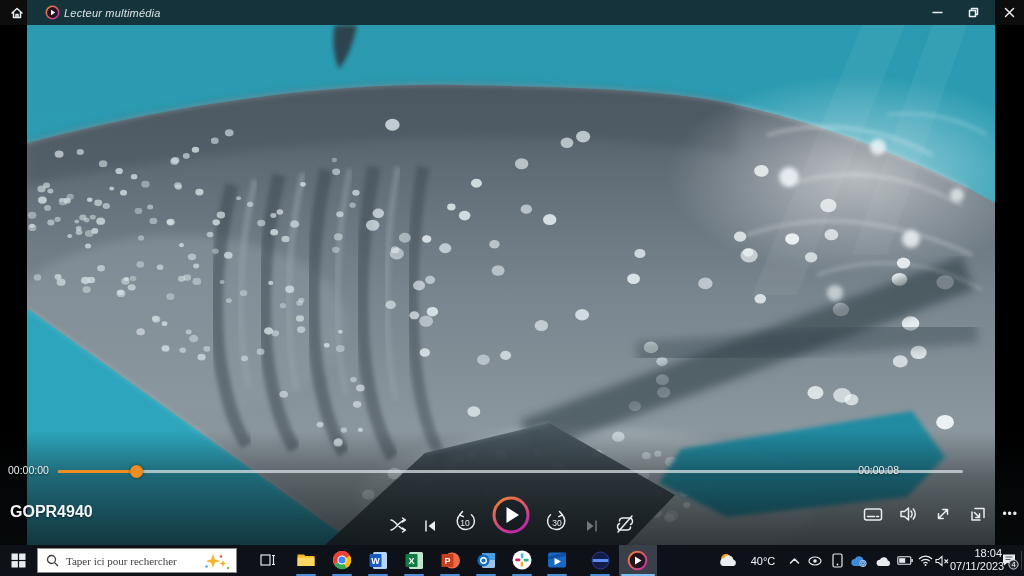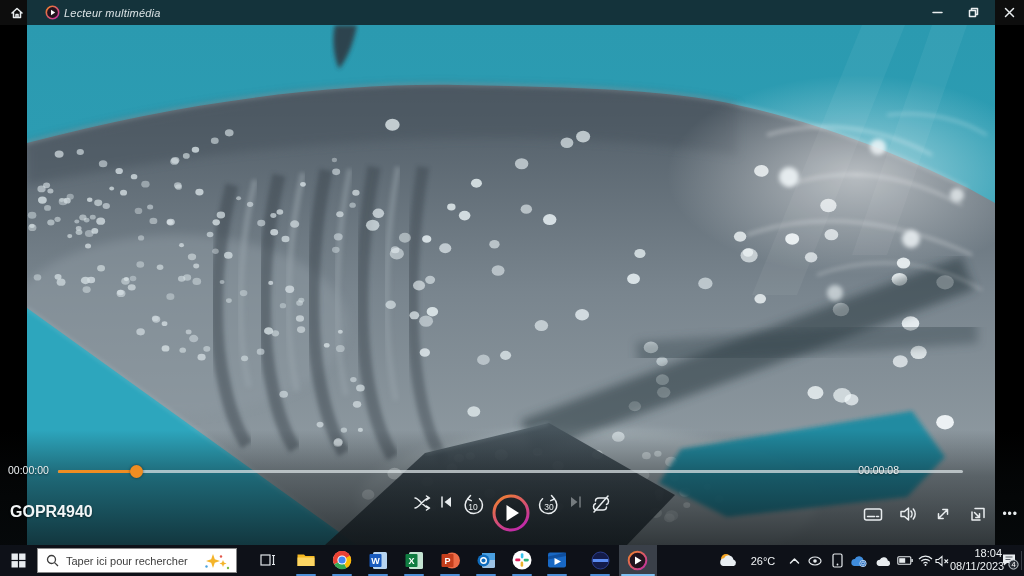--- a/index.html
+++ b/index.html
@@ -23,34 +23,34 @@
   
   #bottom-shade{position:absolute;left:0;top:430px;width:1024px;height:115px;pointer-events:none;
     background:linear-gradient(180deg,rgba(8,12,14,0) 0%,rgba(8,12,14,.40) 40%,rgba(8,12,14,.72) 100%);}
   #timeline-row{position:absolute;left:0;top:463px;width:908px;height:16px;}
   .time-label{position:absolute;top:1px;font-size:10.5px;color:#eef2f3;text-shadow:0 1px 2px rgba(0,0,0,.6);}
   #time-current{left:8px;} #time-total{right:9px;}
   #seek-track{position:absolute;left:58px;top:7px;width:905px;height:3px;background:rgba(215,223,226,.75);border-radius:2px;}
   #seek-fill{position:absolute;left:0;top:0;height:3px;background:#ef8d22;border-radius:2px;}
   #seek-handle{position:absolute;top:-5px;width:13px;height:13px;border-radius:50%;background:#ef8d22;box-shadow:0 0 3px rgba(0,0,0,.5);}
   #media-title{position:absolute;left:10px;top:503px;font-size:16px;font-weight:bold;color:#f3f6f7;text-shadow:0 1px 2px rgba(0,0,0,.55);}
-  #center-controls{position:absolute;left:512px;top:493px;transform:translateX(-50%);display:flex;align-items:flex-start;gap:5px;height:42px;}
+  #center-controls{position:absolute;left:512px;top:493px;transform:translateX(-50%);display:flex;align-items:flex-end;gap:13px;height:42px;}
   #right-controls{position:absolute;right:6px;top:498px;display:flex;align-items:center;gap:13px;height:32px;}
   .ctl{display:flex;align-items:center;justify-content:center;}
   .icon-stroke{stroke:#e9edef;fill:none;stroke-width:1.5;stroke-linecap:round;stroke-linejoin:round;}
   .dimmed{opacity:.42;}
 
   
   #taskbar{position:absolute;left:0;top:545px;width:1024px;height:31px;background:#0e1118;}
   .tb-abs{position:absolute;top:0;height:31px;display:flex;align-items:center;justify-content:center;}
   #start-btn{left:4px;width:28px;}
   #search-box{position:absolute;left:37px;top:3px;width:200px;height:25px;background:#fff;border:1px solid #8a8a8a;
     display:flex;align-items:center;box-sizing:border-box;}
   #search-box .mag{margin:0 7px 0 8px;}
-  #search-text{font-size:11px;color:#3d3d3d;white-space:nowrap;}
+  #search-text{font-size:11px;color:#3d3d3d;white-space:nowrap;font-family:Liberation Serif, serif;}
   #search-spark{position:absolute;right:6px;top:3px;}
   .app-ico{position:absolute;top:1px;width:28px;height:28px;display:flex;align-items:center;justify-content:center;}
   .underline{position:absolute;top:28.5px;height:2px;width:20px;background:#4d8fd6;border-radius:1px;}
   #active-app-box{position:absolute;left:619px;top:0;width:38px;height:31px;background:#3a4049;}
   #active-underline{position:absolute;left:621px;top:28.5px;width:34px;height:2.5px;background:#7ec0f2;border-radius:1px;}
   .tray-ico{position:absolute;top:0;height:31px;display:flex;align-items:center;justify-content:center;color:#e7ebee;}
   #tray-temp{font-size:11px;color:#f0f3f5;}
   #clock-block{position:absolute;left:950px;top:2px;width:52px;text-align:right;color:#eef2f4;font-size:11px;line-height:13px;}
   #tray-sep{position:absolute;left:1021px;top:6px;width:1px;height:19px;background:#3a3e46;}
 </style>
@@ -646,21 +646,21 @@
     </div>
     <div id="active-underline"></div>
 
     <div class="tray-ico" style="left:714px;width:30px">
       <svg width="24" height="20" viewBox="0 0 24 20">
         <circle cx="9" cy="8" r="5" fill="#f6a623"></circle>
         <path d="M6 15 a4 4 0 0 1 1-7.8 a5 5 0 0 1 9.4 1.2 a3.5 3.5 0 0 1 .4 6.6 Z" fill="#e8eef2"></path>
       </svg>
     </div>
     <div class="tray-ico" style="left:746px;width:34px">
-      <span id="tray-temp">26°C</span>
+      <span id="tray-temp">40°C</span>
     </div>
     <div class="tray-ico" style="left:786px;width:16px">
       <svg width="11" height="8" viewBox="0 0 11 8">
         <path d="M1.5 6 L5.5 2 L9.5 6" class="icon-stroke" stroke-width="1.4"></path>
       </svg>
     </div>
     <div class="tray-ico" style="left:806px;width:18px">
       <svg width="14" height="10" viewBox="0 0 14 10">
         <ellipse cx="7" cy="5" rx="6" ry="4" fill="none" stroke="#e7ebee" stroke-width="1.2"></ellipse>
         <circle cx="7" cy="5" r="1.8" fill="#e7ebee"></circle>
@@ -698,21 +698,21 @@
       </svg>
     </div>
     <div class="tray-ico" style="left:933px;width:18px">
       <svg width="15" height="12" viewBox="0 0 15 12">
         <path d="M1 4.5 H3.5 L7 1.5 V10.5 L3.5 7.5 H1 Z" fill="none" stroke="#e7ebee" stroke-width="1.1"></path>
         <path d="M9.5 4.5 L13 8 M13 4.5 L9.5 8" stroke="#e7ebee" stroke-width="1.1"></path>
       </svg>
     </div>
     <div id="clock-block">
       <div>18:04</div>
-      <div>08/11/2023</div>
+      <div>07/11/2023</div>
     </div>
     <div class="tray-ico" style="left:1000px;width:20px">
       <svg width="20" height="20" viewBox="0 0 20 20">
         <path d="M3 3.5 H15 V12 H7 L4 14.5 V12 H3 Z" fill="#e8ecef"></path>
         <path d="M5.5 6 H12.5 M5.5 8.5 H10.5" stroke="#565b63" stroke-width="1.1"></path>
         <circle cx="13.5" cy="13.5" r="4.6" fill="#2b3038" stroke="#cfd6da" stroke-width="1"></circle>
         <text x="13.5" y="16.4" font-size="7.5" fill="#fff" text-anchor="middle" font-family="Liberation Sans, sans-serif">4</text>
       </svg>
     </div>
     <div id="tray-sep"></div>

